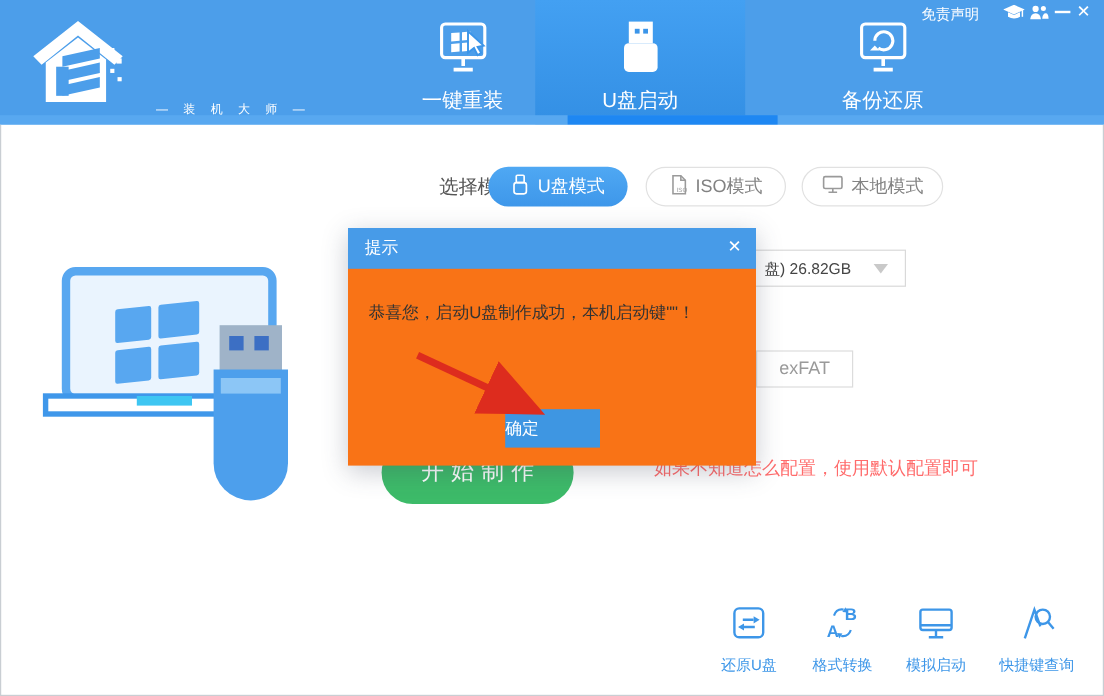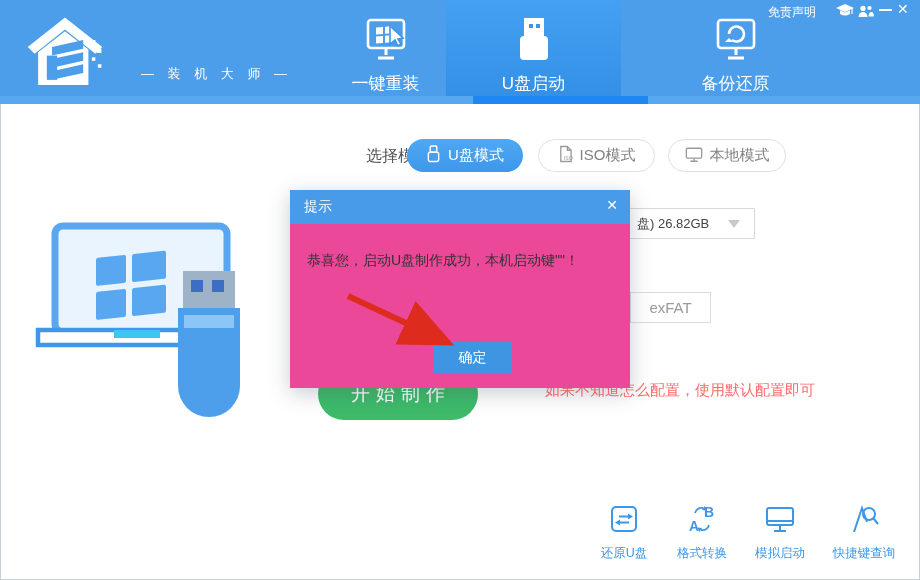--- a/index.html
+++ b/index.html
@@ -8,21 +8,21 @@
   .app { position:relative; width:920px; height:580px; background:#fff; }
 
   
   .header { position:absolute; left:0; top:0; width:920px; height:104px; background:#4C9EEA; }
   .header-strip { position:absolute; left:0; top:96px; width:920px; height:8px; background:#58A8F0; }
   .header-strip-active { position:absolute; left:473px; top:96px; width:175px; height:8px; background:#1E87F2; }
 
   .logo { position:absolute; left:26px; top:8px; width:260px; height:90px; color:#fff; }
   .logo svg { position:absolute; left:0; top:6px; }
   .logo-title { position:absolute; left:102px; top:16px; font-size:35px; font-weight:bold; letter-spacing:2px; }
-  .logo-sub { position:absolute; left:104px; top:57px; font-size:13px; letter-spacing:5px; white-space:nowrap;margin-left:11px; }
+  .logo-sub { position:absolute; left:104px; top:76px; font-size:10px; letter-spacing:5px; white-space:nowrap; }
 
   .tab { position:absolute; top:0; width:175px; height:104px; color:#fff; cursor:pointer; }
   .tab.active { background:linear-gradient(#43A0F2,#338FE4); }
   .tab .t-icon { position:absolute; left:50%; top:14px; transform:translateX(-50%); }
   .tab .t-label { position:absolute; left:0; right:0; top:72px; text-align:center; font-size:17px; }
   .disclaimer { position:absolute; left:768px; top:4px; font-size:12px; color:#fff; cursor:pointer; }
   .mini-icon { position:absolute; top:4px; width:18px; height:14px; cursor:pointer; }
   .btn-min { position:absolute; left:879px; top:9px; width:13px; height:2px; background:#fff; cursor:pointer; }
   .btn-close { position:absolute; left:897px; top:1px; font-size:14px; color:#fff; cursor:pointer; }
 
@@ -50,28 +50,28 @@
                 background:#fff; font-size:15px; color:#9A9A9A; text-align:center; line-height:29px; cursor:pointer; }
   .hint-text { position:absolute; left:545px; top:381px; font-size:15px; color:#FF6B6B; white-space:nowrap; }
   .start-btn { position:absolute; left:318px; top:368px; width:160px; height:52px; border-radius:26px;
                background:#3DBB69; color:#fff; font-size:19px; letter-spacing:6px; text-align:center;
                line-height:52px; cursor:pointer; text-indent:6px; }
 
   
   .illustration { position:absolute; left:30px; top:212px; width:230px; height:210px; }
 
   
-  .dialog { position:absolute; left:290px; top:190px; width:340px; height:198px; background:#ec4899;
+  .dialog { position:absolute; left:290px; top:190px; width:340px; height:198px; background:#f97316;
             box-shadow:0 5px 20px rgba(60,70,90,.28); z-index:10; }
   .dialog-titlebar { position:absolute; left:0; top:0; right:0; height:34px; background:#479BE8; }
   .dialog-title { position:absolute; left:14px; top:8px; font-size:14px; color:#fff; }
   .dialog-close { position:absolute; right:12px; top:7px; font-size:14px; color:#fff; cursor:pointer; }
   .dialog-msg { position:absolute; left:17px; top:62px; width:310px; font-size:14px; color:#333; }
-  .dialog-ok { position:absolute; left:143px; top:151px; width:79px; height:32px; background:#3E96E2;
-               color:#fff; font-size:14px; text-align:center; line-height:32px; cursor:pointer; }
+  .dialog-ok { position:absolute; left:131px; top:151px; width:79px; height:32px; background:#3E96E2;
+               color:#fff; font-size:14px; text-align:left; line-height:32px; cursor:pointer; }
   .arrow-layer { position:absolute; left:330px; top:278px; z-index:11; pointer-events:none; }
 
   
   .tool { position:absolute; top:503px; width:90px; text-align:center; transform:translateX(-50%); cursor:pointer; }
   .tool .tl { display:block; margin-top:6px; font-size:12.5px; color:#3D96E8; white-space:nowrap; }
 </style>
 </head>
 <body>
 
 <div class="app">

